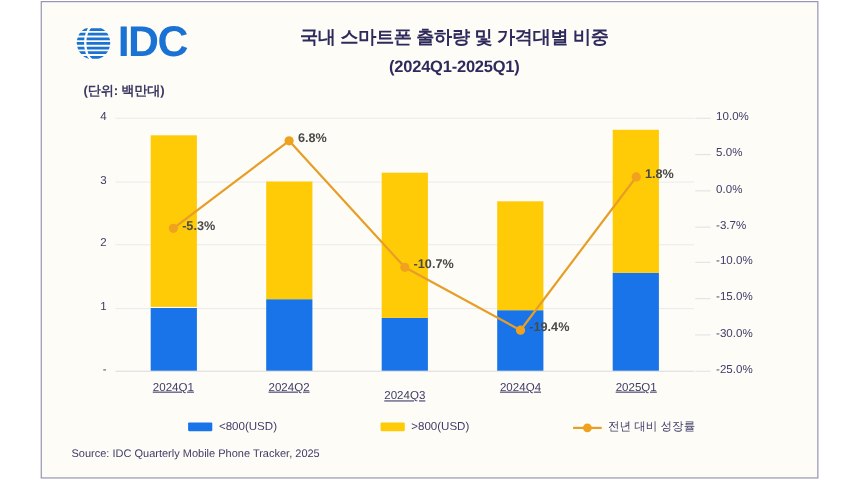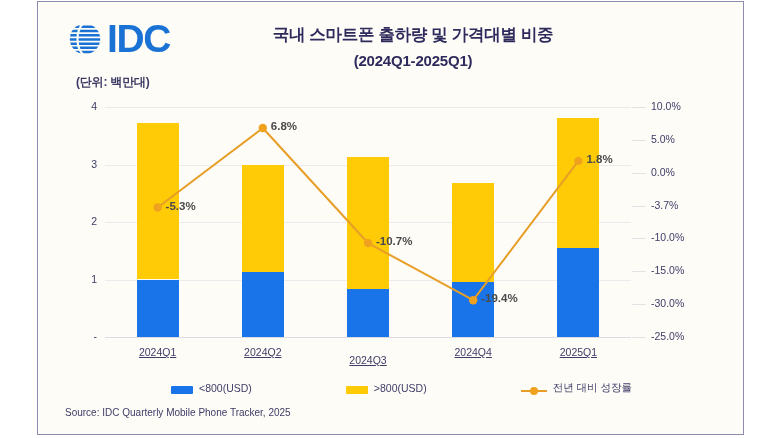--- a/index.html
+++ b/index.html
@@ -145,21 +145,21 @@
     left: 0;
     top: 379px;
     width: 707px;
     display: flex;
     justify-content: center;
     gap: 74px;
     align-items: center;
   }
   .legend-item {
     display: flex;
-    align-items: flex-end;
+    align-items: center;
     gap: 6px;
     font-size: 10.5px;
     color: #3f3c67;
     white-space: nowrap;
     padding-left: 20px;
   }
   .legend-swatch {
     width: 22px;
     height: 8px;
     border-radius: 1px;

